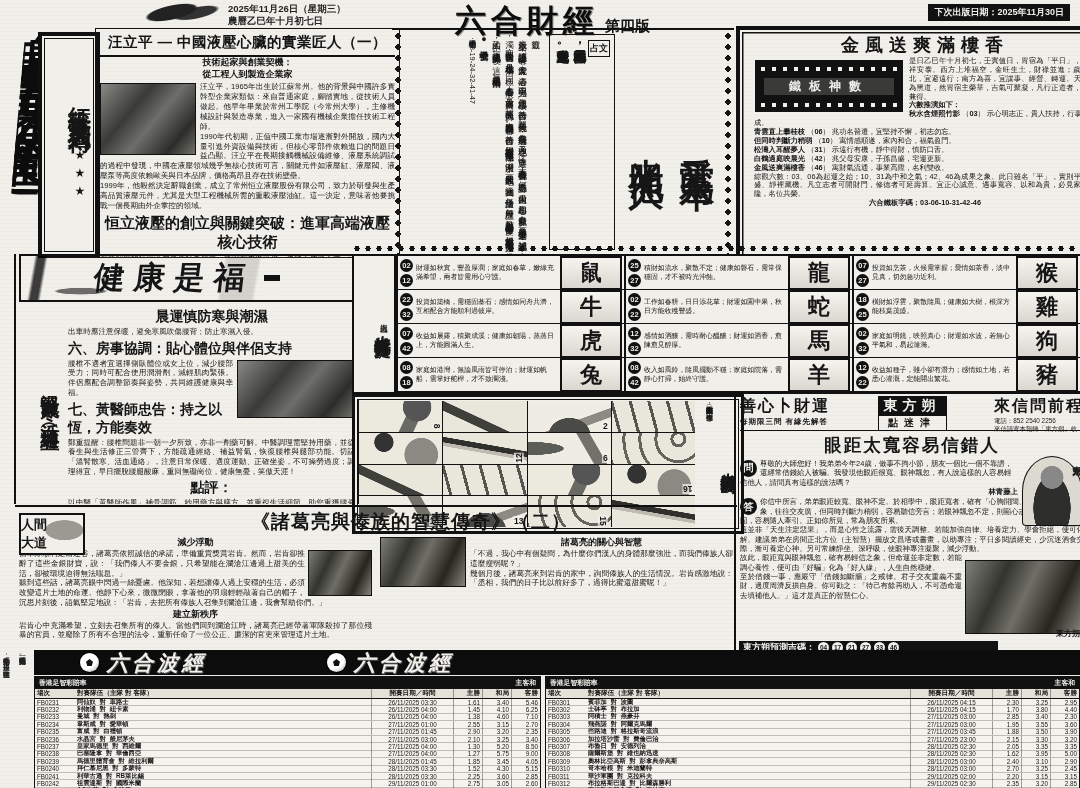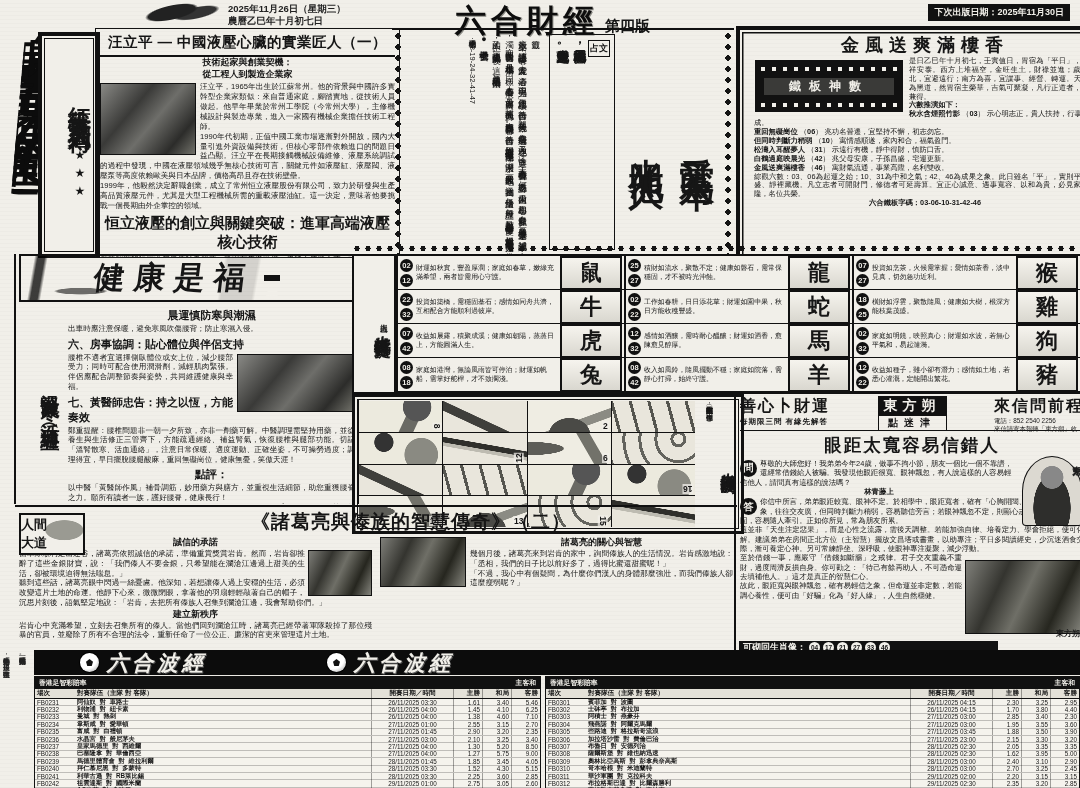--- a/index.html
+++ b/index.html
@@ -53,21 +53,21 @@
   .beads{height:14px;background:repeating-radial-gradient(circle at 5px 7px,#f1efe9 0 2.4px,transparent 2.5px 100%);background-size:11px 14px;margin:3px 4px 0;}
   .ab-label{font-size:12px;font-weight:900;letter-spacing:8px;text-align:center;background:#3a3a38;margin:2px 10px;padding:0 2px;}
   
   .hb{border:2px solid #111;position:relative;background:
       radial-gradient(ellipse at 18% 80%,rgba(0,0,0,.55) 0 6%,transparent 7%),
       linear-gradient(100deg,transparent 4%,rgba(0,0,0,.75) 5% 7%,transparent 8% 60%,rgba(0,0,0,.12) 61% 70%,transparent 71%);}
   .hb-txt{font-size:31px;font-weight:900;letter-spacing:9px;transform:skewX(-7deg);}
   .hb-tab{background:#111;color:#f1efe9;font-size:11px;font-weight:bold;line-height:1.1;padding:3px 2px;}
   .hv{font-size:19px;font-weight:900;letter-spacing:2px;}
   .h-body{font-size:7.6px;line-height:1.28;}
-  .h-head{font-size:11px;font-weight:900;margin:3px 0 1px;}
+  .h-head{font-size:14px;font-weight:900;margin:3px 0 1px;}
   
   .zo{border:2px solid #111;background:#f1efe9;}
   .zo-title{font-size:16.5px;font-weight:900;letter-spacing:1px;}
   .zo-author{font-size:8px;}
   .zo-grid{display:grid;grid-auto-flow:column;grid-template-rows:repeat(4,1fr);grid-template-columns:repeat(3,1fr);height:100%;}
   .zo-cell{display:flex;align-items:center;gap:3px;border-bottom:1px solid #111;border-left:2px solid #111;padding:1px 2px;overflow:hidden;}
   .circ{display:inline-flex;align-items:center;justify-content:center;width:13px;height:13px;border-radius:50%;
         background:#111;color:#f1efe9;font-size:7.5px;font-weight:bold;margin:1px 0;}
   .zo-txt{font-size:6.9px;line-height:1.18;flex:1;}
   .animal{width:58px;height:30px;border:2px solid #111;display:flex;align-items:center;justify-content:center;
@@ -198,21 +198,21 @@
     <div class="gw-body b">六數推演如下：</div>
     <div>
 
         <div class="gw-body">
           <span class="b">秋水含煙照竹影</span>
           <span>（</span><span class="b">03</span><span>）</span>
           <span>示心明志正，貴人扶持，行事有成。</span>
         </div>
 
         <div class="gw-body">
-          <span class="b">重回無礙崗位</span>
+          <span class="b">青雲直上攀桂枝</span>
           <span>（</span><span class="b">06</span><span>）</span>
           <span>兆功名晉遷，宜堅持不懈，初志勿忘。</span>
         </div>
 
         <div class="gw-body">
           <span class="b">但同時判斷力稍弱</span>
           <span>（</span><span class="b">10</span><span>）</span>
           <span>寓情感順遂，家內和合，福氣盈門。</span>
         </div>
 
@@ -484,64 +484,64 @@
         <div class="or-contact">來信請寄本報轉「東方朔」收</div>
       </div>
     </div>
     <div class="or-title ctr">眼距太寬容易信錯人</div>
     <div class="portrait abs" style="right:6px;top:62px;width:58px;height:68px;">
       <div class="v seal abs" style="right:-2px;top:2px;">東方朔</div>
     </div>
     <div class="or-body" style="margin:2px 66px 1px 0;">
       <span class="qa">問</span>
       <span>尊敬的大師您好！我弟弟今年24歲，做事不拘小節，朋友一個比一個不靠譜，還經常借錢給人被騙。我發現他眼距很寬、眼神飄忽，有人說這樣的人容易輕信他人，請問真有這樣的說法嗎？</span>
-      <div style="text-align:center;" class="b">林青藤上</div>
+      <div style="text-align:right;" class="b">林青藤上</div>
     </div>
     <div class="or-body">
       <span class="qa">答</span>
       <span>你信中所言，弟弟眼距較寬、眼神不定。於相學中，眼距寬者，確有「心胸開闊、重情易信」之象，往往交友廣，但同時判斷力稍弱，容易聽信旁言；若眼神飄忽不定，則顯心志不專、心志不固，容易隨人牽引。正如你所見，常為朋友所累。</span>
     </div>
     <div class="or-body jst">這並非「天生注定惡果」，而是心性之流露，需後天調整。若能加強自律、培養定力、學會拒絕，便可化解。建議弟弟在房間正北方位（主智慧）擺放文昌塔或書畫，以助專注；平日多閱讀經史，少沉迷酒食交際，漸可養定心神。另可常練靜坐、深呼吸，使眼神專注凝聚，減少浮動。</div>
     <div class="illu abs" style="right:5px;bottom:22px;width:118px;height:74px;"></div>
+    <div class="or-body jst" style="margin-right:122px;">故此，眼距寬與眼神飄忽，確有易輕信之象，但命運並非定數，若能調心養性，便可由「好騙」化為「好人緣」，人生自然穩健。</div>
     <div class="or-body jst" style="margin-right:122px;">至於借錢一事，應嚴守「借錢如斷腸」之戒律。君子交友重義不重財，過度周濟反損自身。你可勸之：「待己有餘再助人，不可憑命運去填補他人。」這才是真正的智慧仁心。</div>
-    <div class="or-body jst" style="margin-right:122px;">故此，眼距寬與眼神飄忽，確有易輕信之象，但命運並非定數，若能調心養性，便可由「好騙」化為「好人緣」，人生自然穩健。</div>
     <div class="abs or-sig" style="right:8px;bottom:17px;">東方朔</div>
     <div class="or-bar abs" style="left:3px;right:90px;bottom:2px;height:13px;">
-      <span>可砌回生肖像：</span>
+      <span>東方朔預測吉碼：</span>
       <span style="display:inline-flex;gap:3px;">
 
       <span class="circ">04</span>
           <span class="circ">17</span>
           <span class="circ">21</span>
           <span class="circ">27</span>
           <span class="circ">33</span>
           <span class="circ">46</span>
         </span>
     </div>
   </div>
 
   <div class="abs clip" style="left:15px;top:505px;width:714px;height:144px;border-top:2px solid #111;padding:2px 4px;">
     <div class="zh-corner abs" style="left:4px;top:6px;width:62px;height:38px;">
       <span>人間大道</span>
     </div>
     <div class="zh-title ctr" style="margin-left:70px;">《諸葛亮與傣族的智慧傳奇》（二）</div>
     <div style="display:flex;gap:8px;margin-top:1px;">
       <div style="flex:1;">
-        <div class="zh-head ctr">誠信的承諾</div>
+        <div class="zh-head ctr">減少浮動</div>
         <div class="illu" style="float:right;width:64px;height:46px;margin:1px 0 1px 3px;"></div>
         <div class="zh-body jst">當軍隊順利走出迷谷，諸葛亮依照誠信的承諾，準備重賞獎賞岩肯。然而，岩肯卻推辭了這些金銀財寶，說：「我們傣人不要金銀，只希望能在瀾滄江邊過上甜美的生活，卻被環境迫得無法喘息。」</div>
         <div class="zh-body jst">聽到這些話，諸葛亮眼中閃過一絲憂慮。他深知，若想讓傣人過上安穩的生活，必須改變這片土地的命運。他靜下心來，微微閉眼，拿著他的羽扇輕輕敲著自己的帽子，沉思片刻後，語氣堅定地說：「岩肯，去把所有傣族人召集到瀾滄江邊，我會幫助你們。」</div>
         <div class="zh-head ctr">建立新秩序</div>
         <div class="zh-body jst">岩肯心中充滿希望，立刻去召集所有的傣人。當他們回到瀾滄江時，諸葛亮已經帶著軍隊殺掉了那位殘暴的官員，並廢除了所有不合理的法令，重新任命了一位公正、廉潔的官吏來管理這片土地。</div>
       </div>
       <div style="flex:1;">
         <div class="illu" style="float:left;width:86px;height:50px;margin:1px 4px 1px 0;"></div>
         <div class="zh-head ctr">諸葛亮的關心與智慧</div>
+        <div class="zh-body jst">「不過，我心中有個疑問，為什麼你們漢人的身體那麼強壯，而我們傣族人卻這麼瘦弱呢？」</div>
         <div class="zh-body jst">幾個月後，諸葛亮來到岩肯的家中，詢問傣族人的生活情況。岩肯感激地說：「丞相，我們的日子比以前好多了，過得比蜜還甜蜜呢！」</div>
-        <div class="zh-body jst">「不過，我心中有個疑問，為什麼你們漢人的身體那麼強壯，而我們傣族人卻這麼瘦弱呢？」</div>
       </div>
     </div>
   </div>
 
   <div class="abs fb-banner" style="left:34px;top:650px;width:1046px;height:25px;">
     <span style="display:inline-flex;align-items:center;gap:8px;">
       <span class="ball"></span>
       <span class="fb-logo-txt">六合波經</span>
     </span>
     <span style="display:inline-flex;align-items:center;gap:8px;">

